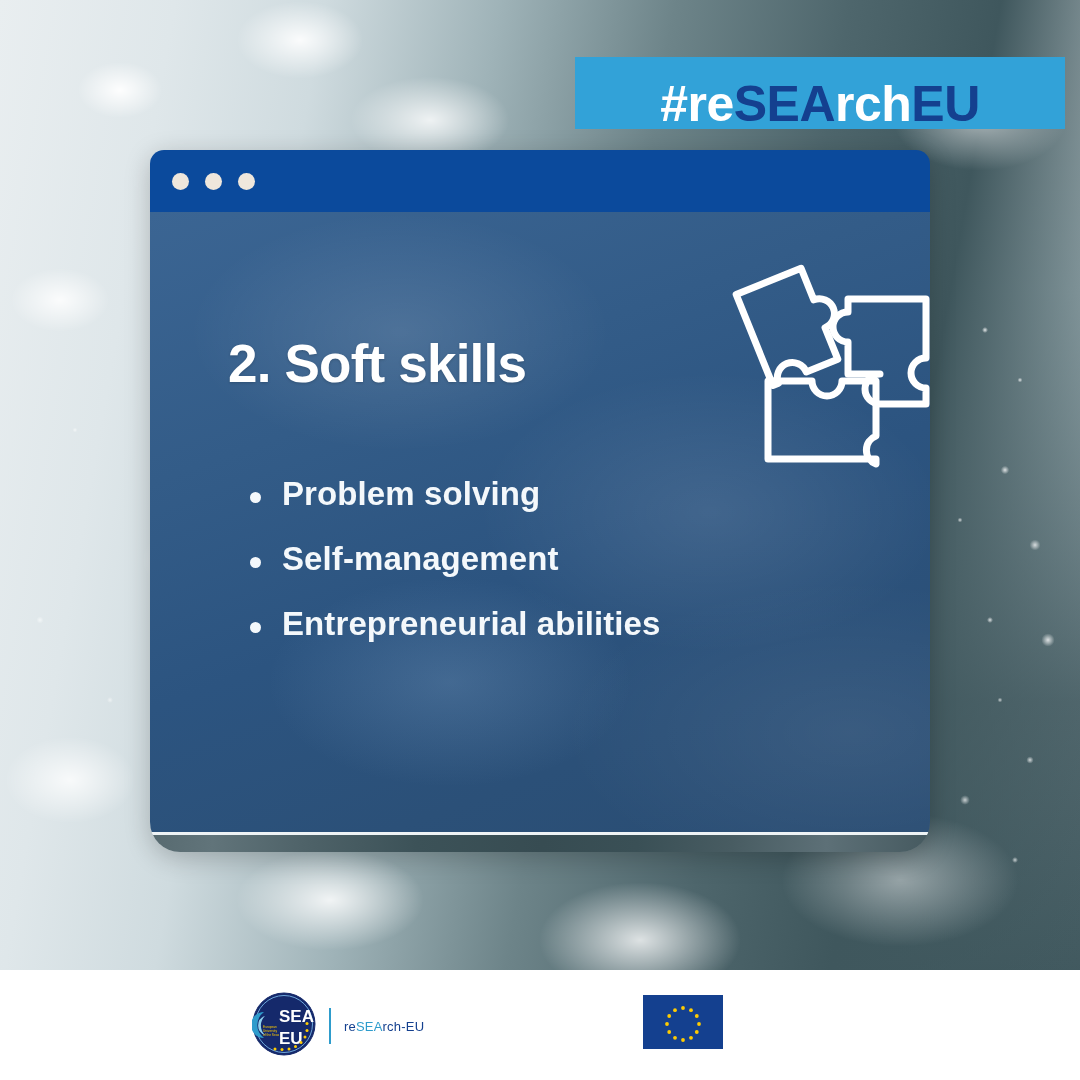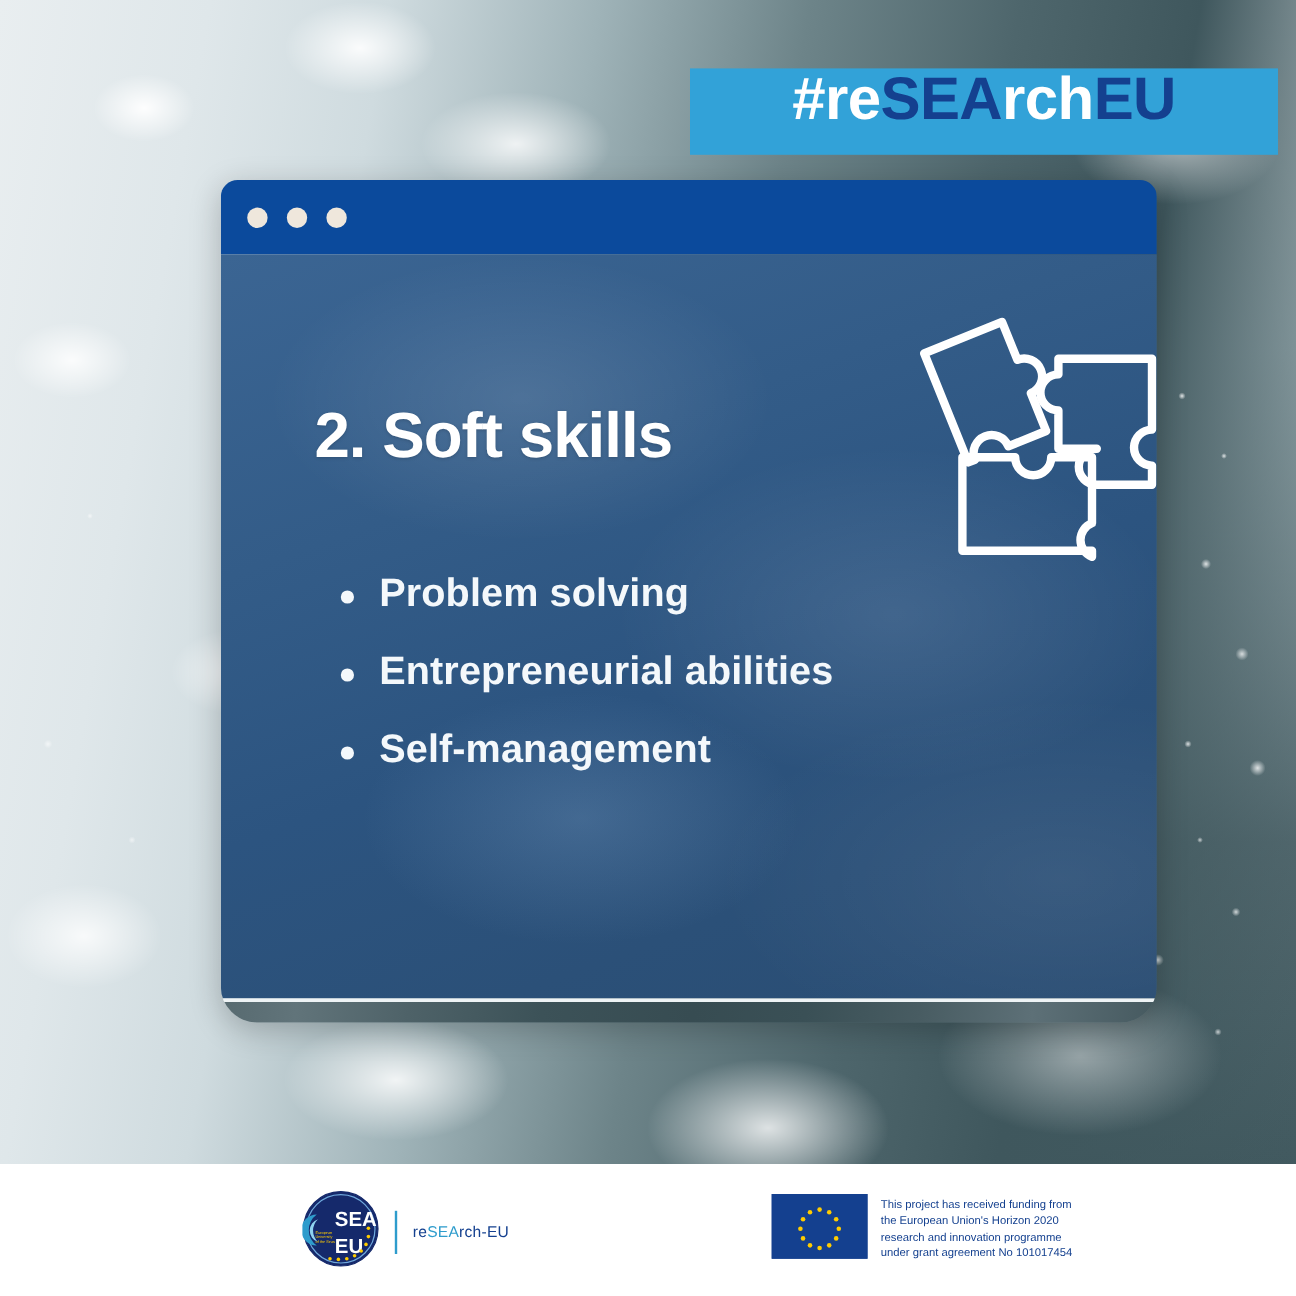--- a/index.html
+++ b/index.html
@@ -47,35 +47,34 @@
       radial-gradient(circle 8px at 965px 800px, rgba(255,255,255,.7), transparent 60%),
       radial-gradient(circle 5px at 1015px 860px, rgba(255,255,255,.7), transparent 60%),
       radial-gradient(circle 4px at 75px 430px, rgba(255,255,255,.6), transparent 60%),
       radial-gradient(circle 6px at 40px 620px, rgba(255,255,255,.6), transparent 60%),
       radial-gradient(circle 5px at 110px 700px, rgba(255,255,255,.55), transparent 60%);
   }
 
   
   .banner {
     position:absolute; left:575px; top:57px; width:490px; height:72px;
-    display:flex; align-items:flex-start; justify-content:center;
+    display:flex; align-items:flex-end; justify-content:center;
   }
   .banner-text {
     font-size:50px; font-weight:700; letter-spacing:-.5px; line-height:1;
   }
   .w { color:#ffffff; }
   .d { color:#14408f; }
 
   
   .card {
     position:absolute; left:150px; top:150px; width:780px; height:702px;
     border-radius:14px 14px 30px 30px;
     overflow:hidden;
     box-shadow:0 6px 26px rgba(0,0,0,.22);
-    margin-left:34px;
   }
   .titlebar {
     height:62px; background:#0b4a9c;
     display:flex; align-items:center; padding-left:22px; gap:16px;
   }
   .dot { width:17px; height:17px; border-radius:50%; background:#efe7dc; }
 
   .panel {
     position:relative; height:620px;
     background:
@@ -192,22 +191,22 @@
                  H146 V185
                  a15 15 0 0 0 0 28
                  V208 H38 Z" transform="translate(0 -3)"></path>
       </svg>
     </span>
 
     <div class="panel-title">2. Soft skills</div>
 
     <ul class="bullets" id="bullet-list">
         <li><span class="bullet-dot"></span><span>Problem solving</span></li>
+        <li><span class="bullet-dot"></span><span>Self-management</span></li>
         <li><span class="bullet-dot"></span><span>Entrepreneurial abilities</span></li>
-        <li><span class="bullet-dot"></span><span>Self-management</span></li>
       </ul>
   </div>
 
   <div class="bottombar">
     <span class="arrow-next">
       <svg width="62" height="30" viewBox="0 0 62 30" fill="none" stroke="#ffffff" stroke-width="3.2" stroke-linecap="round" stroke-linejoin="round">
         <line x1="2" y1="15" x2="56" y2="15"></line>
         <polyline points="42,2 57,15 42,28"></polyline>
       </svg>
     </span>
@@ -257,18 +256,14 @@
             <circle cx="48" cy="42.8" r="1.9"></circle>
           <circle cx="40" cy="45" r="1.9"></circle>
             <circle cx="32" cy="42.8" r="1.9"></circle>
           <circle cx="26.2" cy="37" r="1.9"></circle>
             <circle cx="24" cy="29" r="1.9"></circle>
           <circle cx="26.2" cy="21" r="1.9"></circle>
             <circle cx="32" cy="15.2" r="1.9"></circle>
         </g>
       </svg>
     </span>
-    <span class="eu-text">This project has received funding from
-the European Union's Horizon 2020
-research and innovation programme
-under grant agreement No 101017454</span>
   </div>
 </div>
 
 </body></html>

